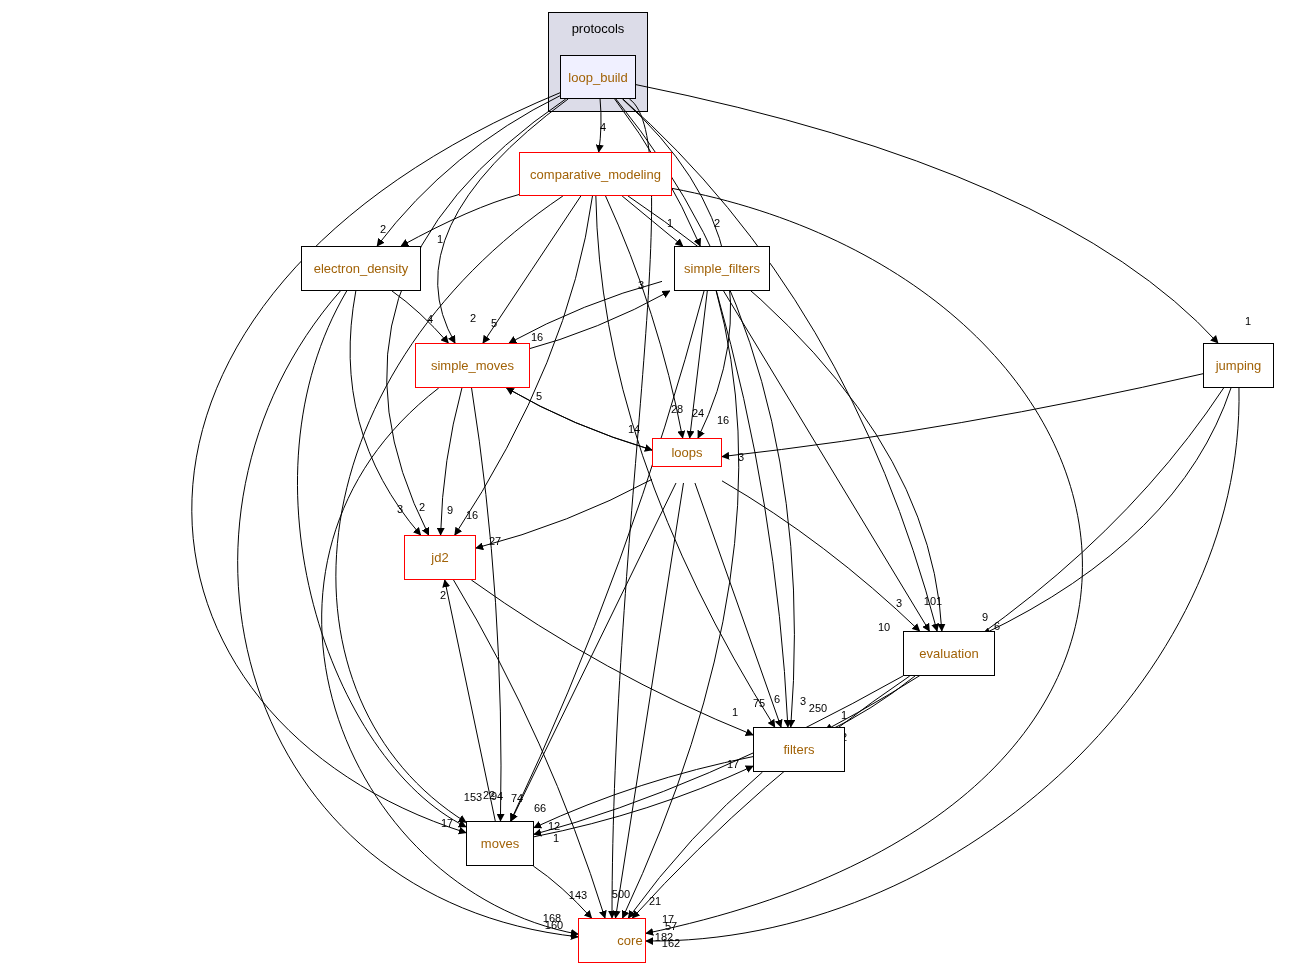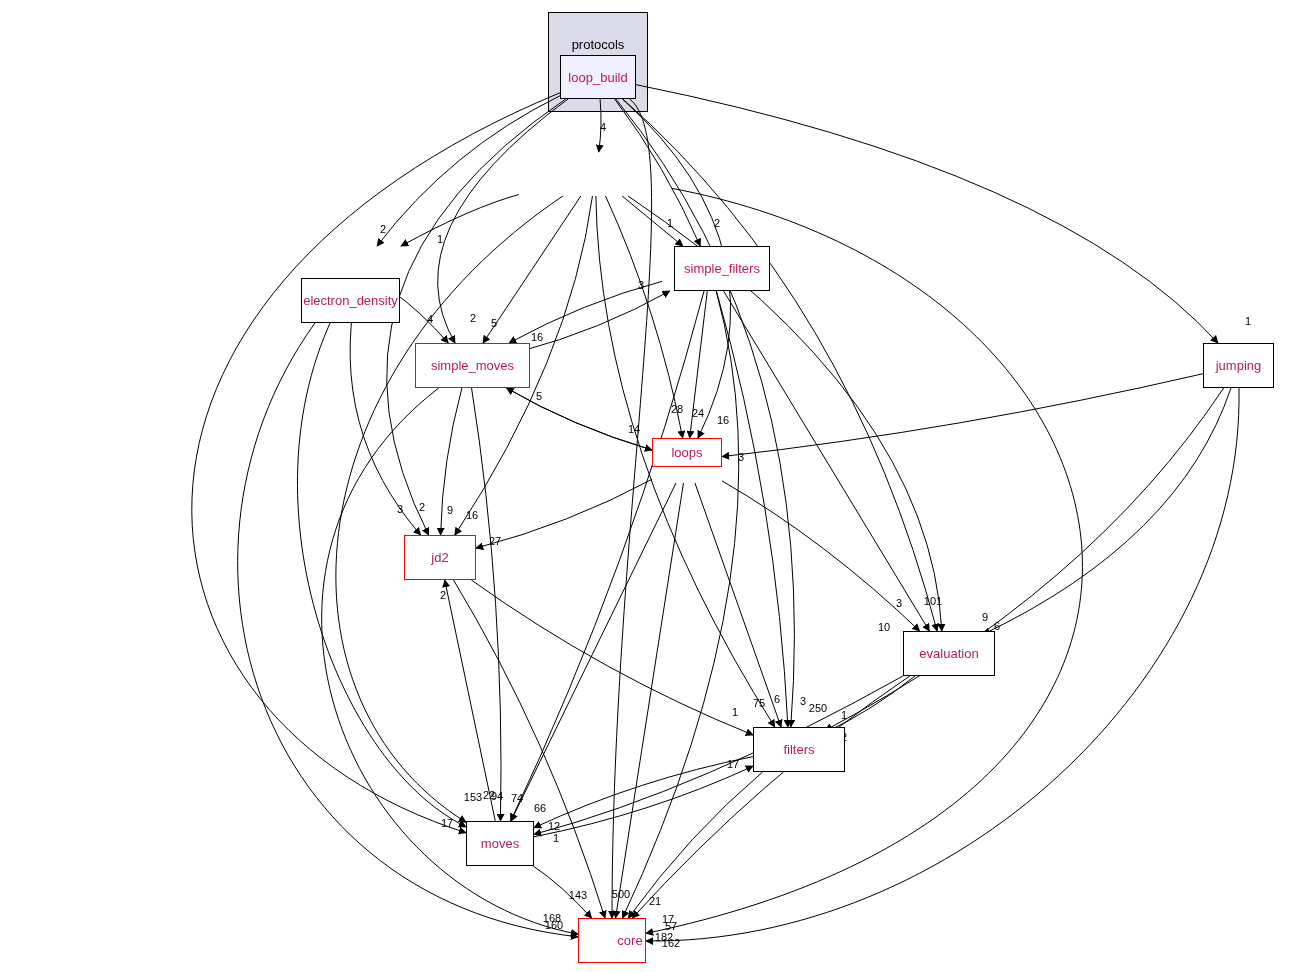--- a/index.html
+++ b/index.html
@@ -1,25 +1,25 @@
 <!DOCTYPE html>
 <html><head>
 <meta charset="utf-8">
 <style>
   html,body { margin:0; padding:0; background:#ffffff; }
   body { width:1295px; height:972px; font-family:"Liberation Sans", sans-serif; }
   #stage { position:relative; width:1295px; height:972px; overflow:hidden; }
   .cluster { position:absolute; border:1px solid #000; z-index:0; box-sizing:border-box; }
-  .cluster-label { text-align:center; font-size:13px; padding-top:24px; color:#000; }
+  .cluster-label { text-align:center; font-size:13px; padding-top:8px; color:#000; }
   #edges { position:absolute; left:0; top:0; z-index:1; }
   .node {
     position:absolute; z-index:2; box-sizing:border-box;
     background:#ffffff; border:1px solid #000;
     display:flex; align-items:center; justify-content:center;
-    font-size:13px; color:#be185d; cursor:pointer; white-space:nowrap;
+    font-size:13px; color:#a16207; cursor:pointer; white-space:nowrap;
   }
   .node.red { border-color:#ff0000; }
   .node.focus { background:#f0f0ff; }
   .edge { fill:none; stroke:#000; stroke-width:1; }
   .edge-label { font-size:11px; fill:#000; }
 </style>
 </head>
 <body>
 
 <div id="stage">
@@ -139,21 +139,22 @@
         <text class="edge-label" x="655" y="905" text-anchor="middle">21</text>
         <text class="edge-label" x="668" y="923" text-anchor="middle">17</text>
         <text class="edge-label" x="671" y="930" text-anchor="middle">57</text>
         <text class="edge-label" x="664" y="941" text-anchor="middle">182</text>
         <text class="edge-label" x="671" y="947" text-anchor="middle">162</text>
         <text class="edge-label" x="552" y="922" text-anchor="middle">168</text>
         <text class="edge-label" x="554" y="929" text-anchor="middle">160</text>
       </g>
   </svg>
 <div class="node focus" style="left: 560px; top: 55px; width: 76px; height: 44px;">loop_build</div>
-    <div class="node" style="left: 301px; top: 246px; width: 99px; height: 45px; margin-top: 32px;">electron_density</div>
+    <div class="node red" style="left: 519px; top: 152px; width: 153px; height: 44px;">comparative_modeling</div>
+    <div class="node" style="left: 301px; top: 246px; width: 120px; height: 45px;">electron_density</div>
     <div class="node" style="left: 674px; top: 246px; width: 96px; height: 45px;">simple_filters</div>
     <div class="node red" style="left: 415px; top: 343px; width: 115px; height: 45px;">simple_moves</div>
     <div class="node" style="left: 1203px; top: 343px; width: 71px; height: 45px;">jumping</div>
     <div class="node red" style="left: 652px; top: 438px; width: 70px; height: 29px;">loops</div>
     <div class="node red" style="left: 404px; top: 535px; width: 72px; height: 45px;">jd2</div>
     <div class="node" style="left: 903px; top: 631px; width: 92px; height: 45px;">evaluation</div>
     <div class="node" style="left: 753px; top: 727px; width: 92px; height: 45px;">filters</div>
     <div class="node" style="left: 466px; top: 821px; width: 68px; height: 45px;">moves</div>
     <div class="node red" style="left: 578px; top: 918px; width: 68px; height: 45px; padding-left: 36px;">core</div>
   </div>

